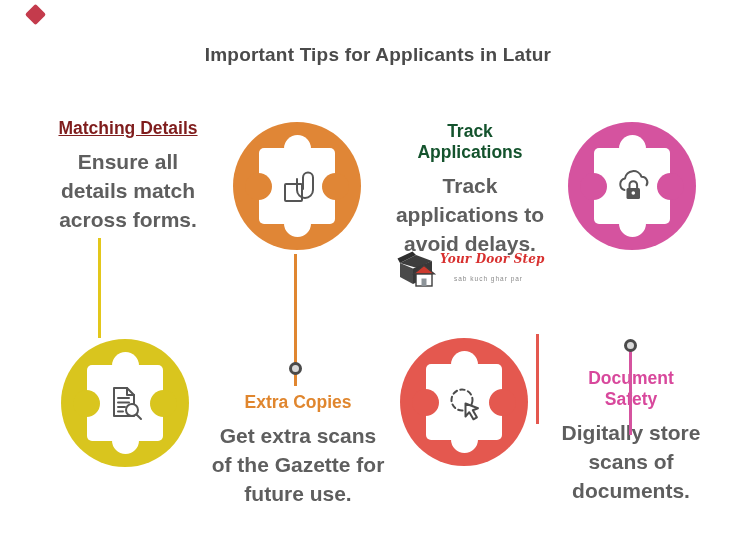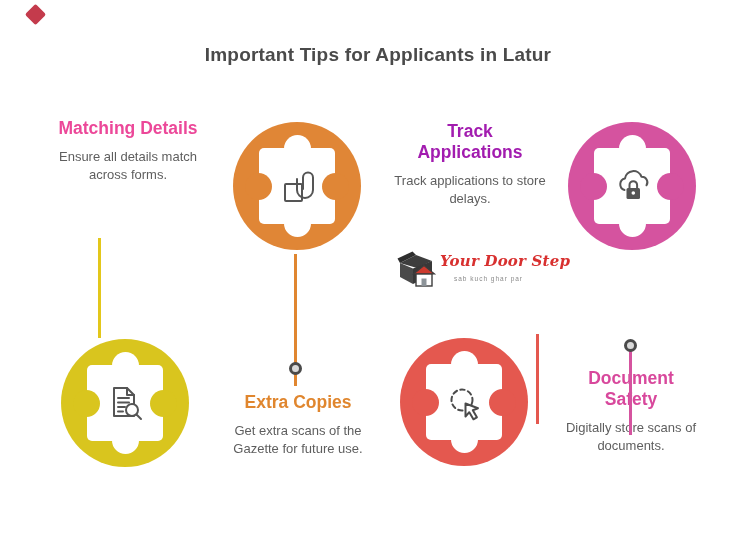--- a/index.html
+++ b/index.html
@@ -8,21 +8,21 @@
 
   .corner-diamond{position:absolute;left:28px;top:7px;width:15px;height:15px;border-radius:2px;
                   transform:rotate(45deg);}
 
   .title{position:absolute;left:0;top:44px;width:756px;text-align:center;margin:0;
          font-size:19px;font-weight:bold;color:#4a4a4a;letter-spacing:.2px;}
 
   
   .tip-text{position:absolute;text-align:center;z-index:1;}
   .tip-heading{font-size:17.5px;font-weight:bold;line-height:1.2;margin:0 auto;}
-  .tip-body{font-size:13px;color:#5e5e5e;line-height:1.38;margin:9px auto 0;}
+  .tip-body{font-size:21px;color:#5e5e5e;line-height:1.38;margin:9px auto 0;font-weight:bold;}
 
   .t-matching{left:22px;top:118px;width:212px;}
   .t-matching .tip-body{width:152px;}
   .t-track{left:384px;top:121px;width:172px;}
   .t-track .tip-heading{width:130px;}
   .t-track .tip-body{width:160px;}
   .t-extra{left:208px;top:392px;width:180px;}
   .t-extra .tip-body{width:176px;}
   .t-docsafe{left:545px;top:368px;width:172px;}
   .t-docsafe .tip-heading{width:112px;}
@@ -54,41 +54,41 @@
   .line-pink{left:629px;top:345px;height:90px;}
   .dot{position:absolute;width:7px;height:7px;border-radius:50%;border:3px solid #4a4a4a;
        background:#d9d9d9;z-index:3;}
   .dot-orange{left:289px;top:362px;}
   .dot-pink{left:624px;top:339px;}
 
   
   .logo{position:absolute;left:396px;top:249px;width:150px;height:42px;z-index:1;}
   .logo-icon{position:absolute;left:0;top:1px;}
   .logo-name{position:absolute;left:44px;top:3px;width:106px;font-family:"DejaVu Serif",serif;
-             font-style:italic;font-weight:bold;font-size:15px;white-space:nowrap;letter-spacing:.2px;}
+             font-style:italic;font-weight:bold;font-size:12px;white-space:nowrap;letter-spacing:.2px;}
   .logo-tagline{position:absolute;left:58px;top:26px;font-size:6.5px;color:#8a8a8a;
                 letter-spacing:1px;white-space:nowrap;}
 </style>
 </head>
 <body>
 
 <div class="canvas">
 
   <div class="corner-diamond" style="background: rgb(196, 59, 76);"></div>
 
   <h1 class="title">Important Tips for Applicants in Latur</h1>
 
   <div class="tip-text t-matching">
-    <div class="tip-heading" style="color: #ec4899;">Matching Details</div>
+    <div class="tip-heading" style="color: #7f1d1d; text-decoration: underline;">Matching Details</div>
     <div class="tip-body">Ensure all details match across forms.</div>
   </div>
 
   <div class="tip-text t-track">
-    <div class="tip-heading" style="color: #a21caf;">Track Applications</div>
-    <div class="tip-body">Track applications to store delays.</div>
+    <div class="tip-heading" style="color: #14532d;">Track Applications</div>
+    <div class="tip-body">Track applications to avoid delays.</div>
   </div>
 
   <div class="tip-text t-extra">
     <div class="tip-heading" style="color: rgb(224, 134, 46); text-align: center;">Extra Copies</div>
     <div class="tip-body">Get extra scans of the Gazette for future use.</div>
   </div>
 
   <div class="tip-text t-docsafe">
     <div class="tip-heading" style="color: rgb(216, 72, 156);">Document Safety</div>
     <div class="tip-body">Digitally store scans of documents.</div>

